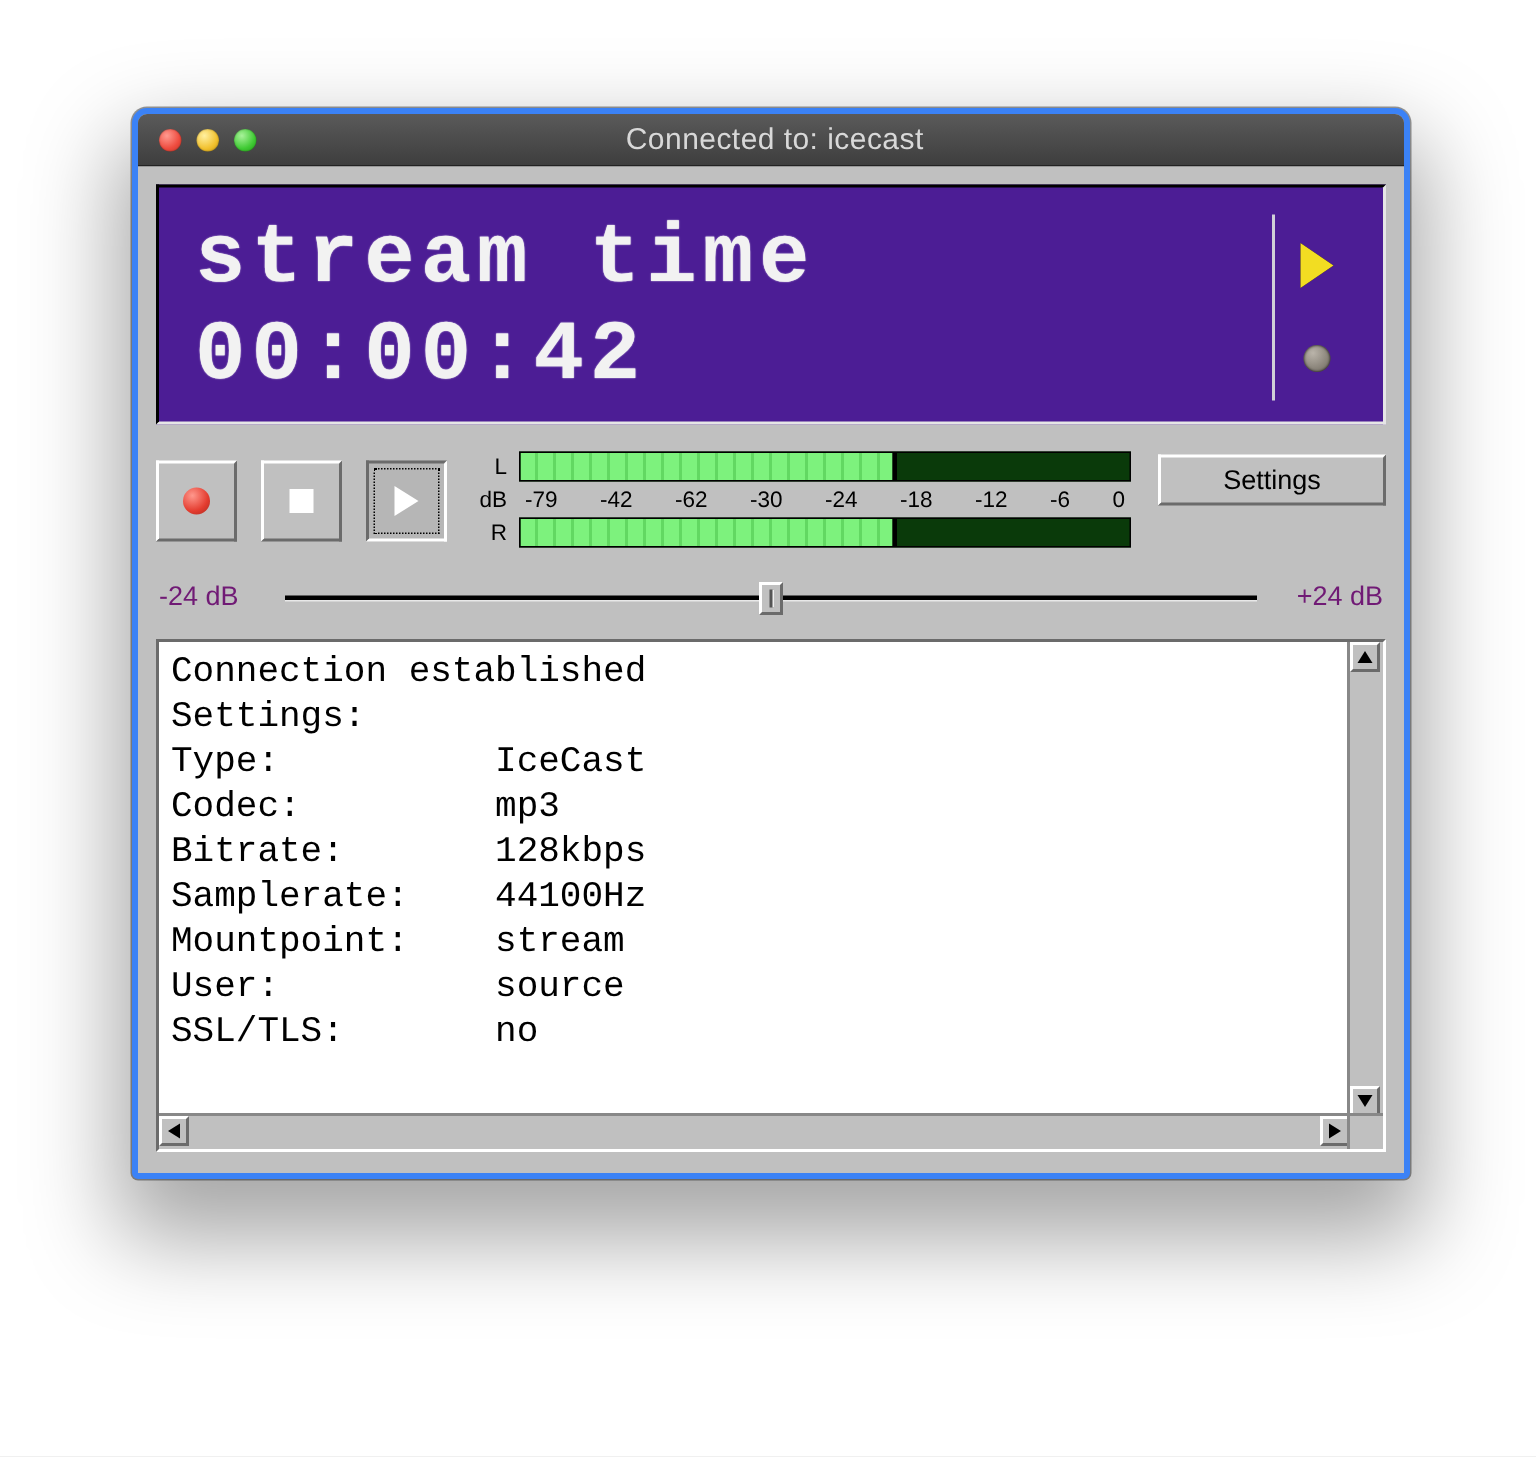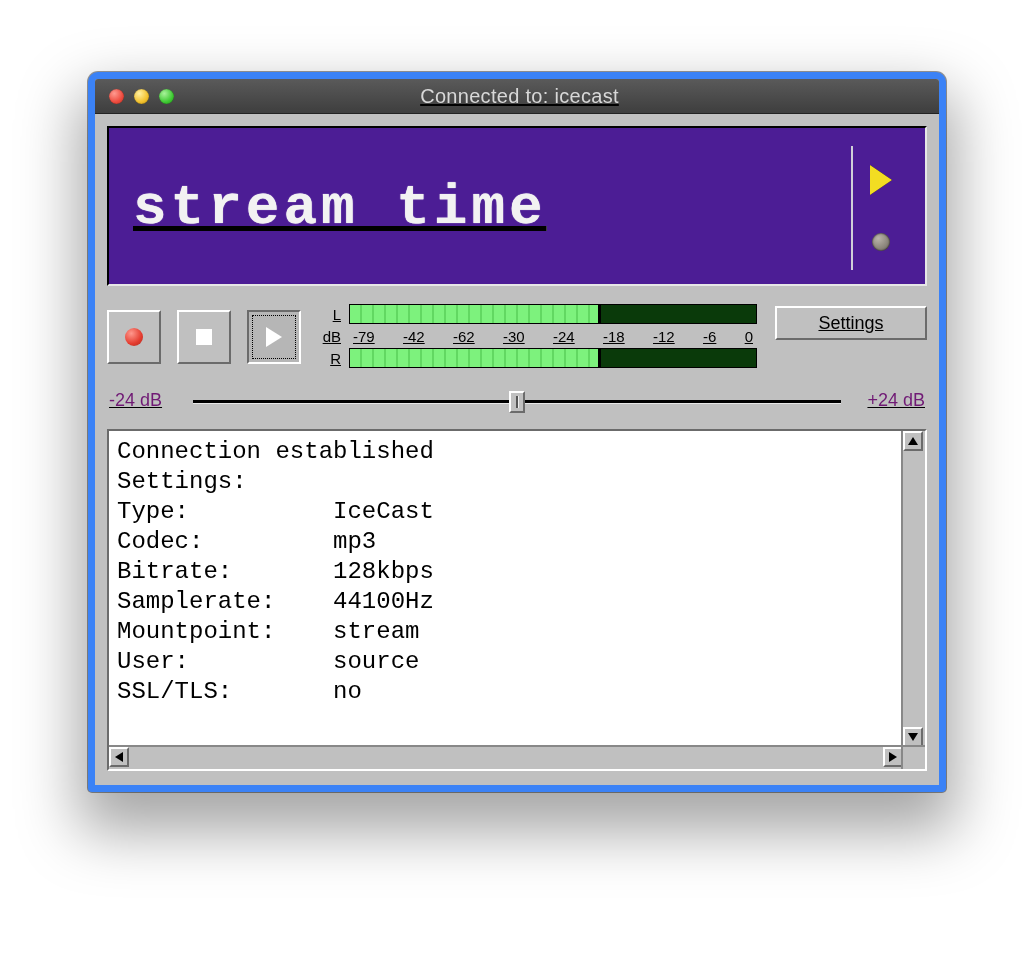--- a/index.html
+++ b/index.html
@@ -7,25 +7,24 @@
     width:1024px;height:971px;
     font-family:"Lucida Grande","Segoe UI",Arial,sans-serif;
     font-size:13px;
     display:flex;align-items:flex-start;justify-content:flex-start;
   }
   .window{
     position:relative;
     margin:72px 0 0 88px;
     width:844px;
     background:#c0c0c0;
-    border:7px solid #3b82f6;
+    border:4px solid #3b82f6;
     border-radius:10px 10px 4px 4px;
     box-shadow:0 30px 60px 10px rgba(0,0,0,.35),0 0 0 1px rgba(0,0,0,.4);
     overflow:hidden;
-    text-decoration:underline;
   }
   .titlebar{
     height:34px;
     background:linear-gradient(#5a5a5a,#3e3e3e);
     display:flex;align-items:center;
     padding:0 14px;
     border-bottom:1px solid #222;
   }
   .traffic{display:flex;gap:10px;}
   .dot{width:15px;height:15px;border-radius:50%;box-shadow:inset 0 0 1px rgba(0,0,0,.6);}
@@ -163,20 +162,21 @@
       <div class="dot green"></div>
     </div>
     <div class="title">Connected to: icecast</div>
   </div>
 
   <div class="body">
 
     <div class="lcd-wrap">
       <div class="lcd-text">
         <div class="lcd-line">stream time</div>
+        <div class="lcd-line">00:00:42</div>
       </div>
       <div class="lcd-side">
         <div class="tri-play"></div>
         <div class="led-rec"></div>
       </div>
     </div>
 
     <div class="row2">
       <div class="transport">
         <div class="tbtn">

